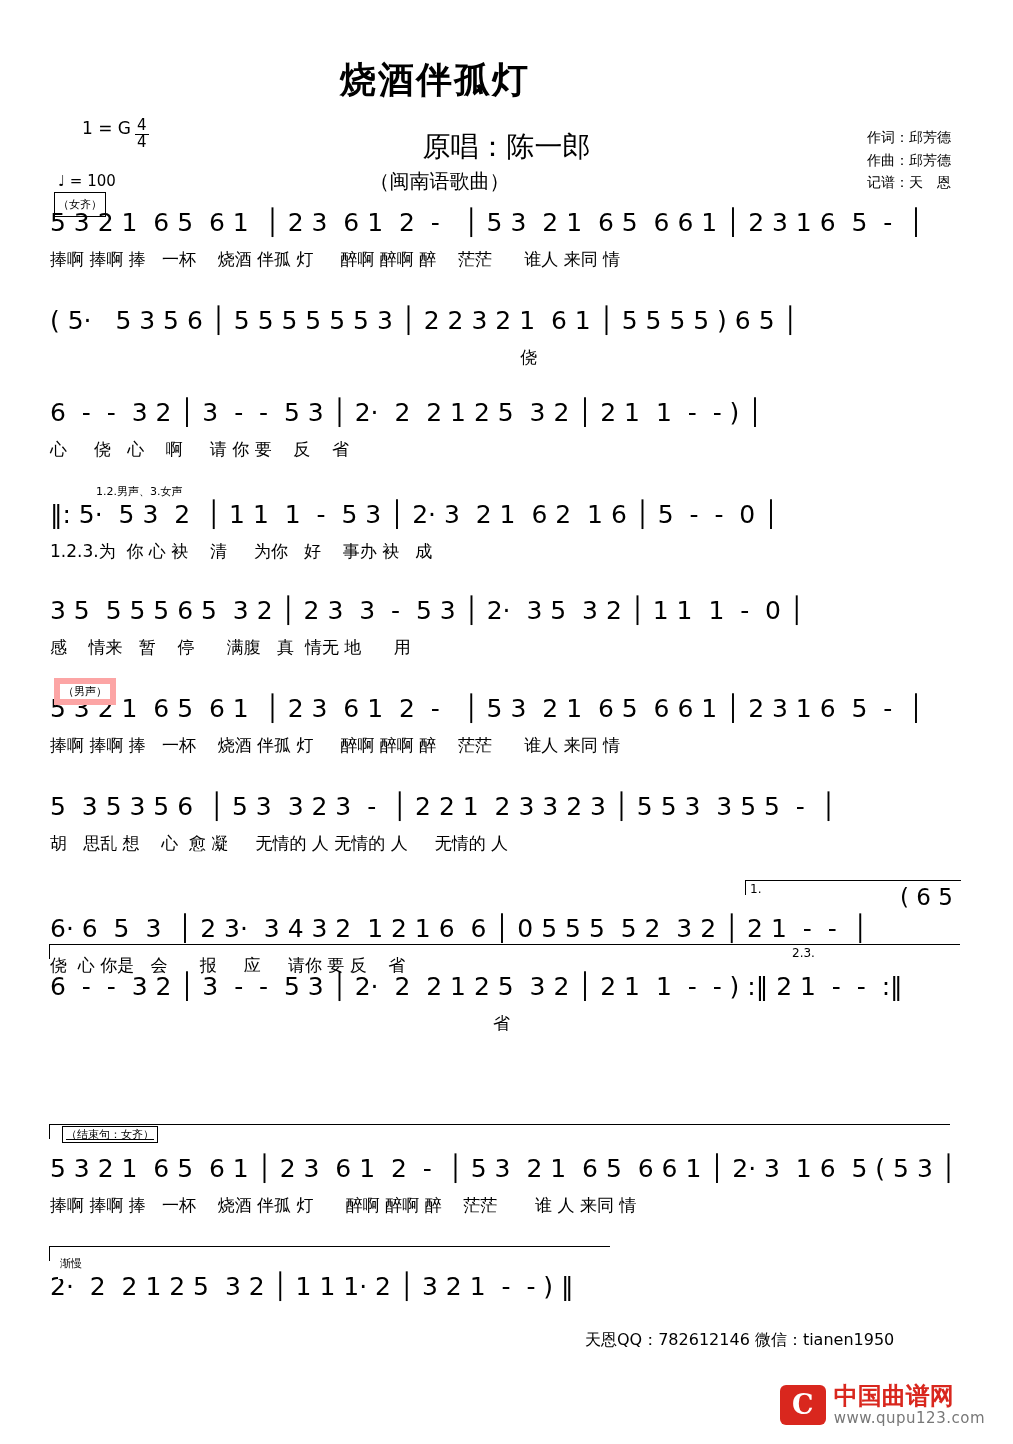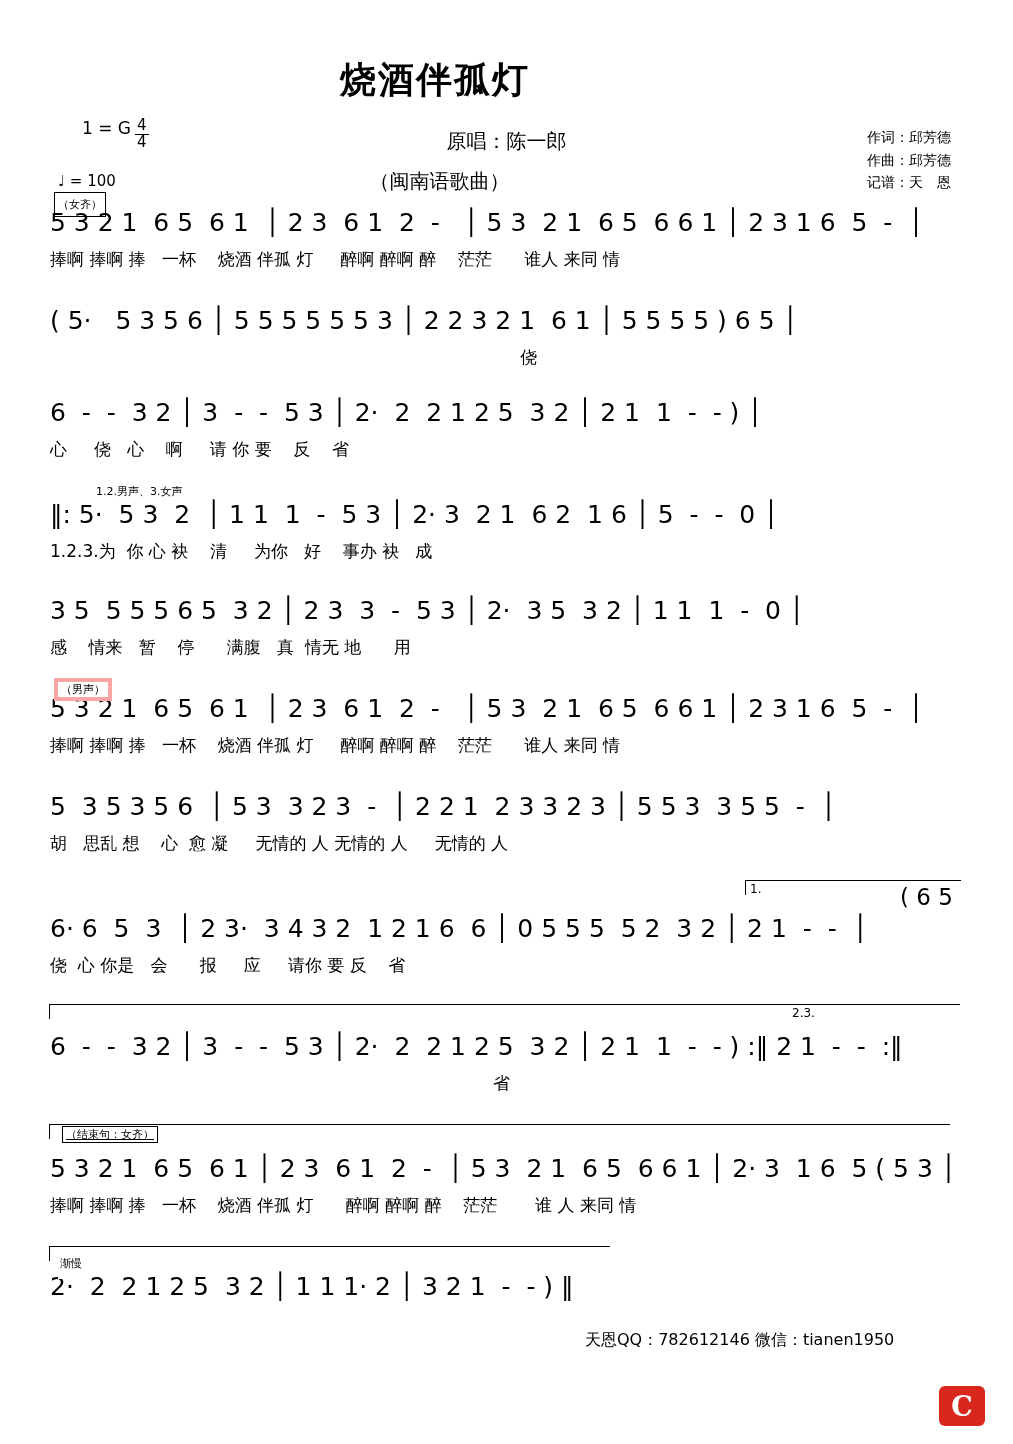--- a/index.html
+++ b/index.html
@@ -13,21 +13,21 @@
   }
   .page{position:relative;width:1013px;height:1444px;}
 
   
   .title{
     position:absolute;top:56px;left:0;width:870px;text-align:center;
     font-size:36px;font-weight:bold;letter-spacing:2px;
   }
   .orig{
     position:absolute;top:128px;left:0;width:1013px;text-align:center;
-    font-size:20px;
+    font-size:28px;
   }
   .subtitle{
     position:absolute;top:168px;left:0;width:879px;text-align:center;
     font-size:20px;
   }
   .key-block{position:absolute;left:58px;top:118px;font-size:17px;}
   .key-row{display:flex;align-items:flex-start;margin-left:24px;}
   .frac{display:inline-block;text-align:center;line-height:1.05;margin-left:4px;font-size:15px;}
   .frac .num{display:block;border-bottom:1.6px solid #000;padding:0 2px;}
   .frac .den{display:block;padding:0 2px;}
@@ -119,39 +119,39 @@
     <div class="notes">‖: 5·  5 3  2  │ 1 1  1  -  5 3 │ 2· 3  2 1  6 2  1 6 │ 5  -  -  0 │</div>
     <div class="lyrics">1.2.3.为  你 心 袂    清     为你   好    事办 袂   成</div>
   </div>
 
   <div class="sys" style="top:594px">
     <div class="notes">3 5  5 5 5 6 5  3 2 │ 2 3  3  -  5 3 │ 2·  3 5  3 2 │ 1 1  1  -  0 │</div>
     <div class="lyrics">感    情来   暂    停      满腹   真  情无 地      用</div>
   </div>
 
   <div class="sys" style="top:692px">
-    <div class="tag" style="left:4px;top:-14px;border:4px solid #fca5a5;padding:0 3px;">（男声）</div>
+    <div class="tag" style="left:4px;top:-14px;border:6px solid #fca5a5;padding:0 3px;">（男声）</div>
     <div class="notes">5 3 2 1  6 5  6 1  │ 2 3  6 1  2  -   │ 5 3  2 1  6 5  6 6 1 │ 2 3 1 6  5  -  │</div>
     <div class="lyrics">捧啊 捧啊 捧   一杯    烧酒 伴孤 灯     醉啊 醉啊 醉    茫茫      谁人 来同 情</div>
   </div>
 
   <div class="sys" style="top:790px">
     <div class="notes">5  3 5 3 5 6  │ 5 3  3 2 3  -  │ 2 2 1  2 3 3 2 3 │ 5 5 3  3 5 5  -  │</div>
     <div class="lyrics">胡   思乱 想    心  愈 凝     无情的 人 无情的 人     无情的 人</div>
   </div>
 
   <div class="sys" style="top:912px">
     <div class="bracket" style="left:695px;top:-32px;width:215px;"></div>
     <div class="bracket-lbl" style="left:700px;top:-30px;">1.</div>
     <div class="bracket-lbl" style="left:850px;top:-28px;font-size:23px;">( 6 5</div>
     <div class="notes">6· 6  5  3  │ 2 3·  3 4 3 2  1 2 1 6  6 │ 0 5 5 5  5 2  3 2 │ 2 1  -  -  │</div>
     <div class="lyrics">侥  心 你是   会      报     应     请你 要 反    省</div>
   </div>
 
-  <div class="sys" style="top:1030px">
+  <div class="sys" style="top:970px">
     <div class="bracket" style="left:-1px;top:-26px;width:910px;"></div>
     <div class="bracket-lbl" style="left:742px;top:-24px;">2.3.</div>
     <div class="notes">6  -  -  3 2 │ 3  -  -  5 3 │ 2·  2  2 1 2 5  3 2 │ 2 1  1  -  - ) :‖ 2 1  -  -  :‖</div>
     <div class="lyrics">                                                                                  省</div>
   </div>
 
   <div class="sys" style="top:1152px">
     <div class="bracket" style="left:-1px;top:-28px;width:900px;"></div>
     <div class="tag" style="left:12px;top:-26px;border:1px solid #000;padding:0 3px;background:#fff;text-decoration:underline;">（结束句：女齐）</div>
     <div class="notes">5 3 2 1  6 5  6 1 │ 2 3  6 1  2  -  │ 5 3  2 1  6 5  6 6 1 │ 2· 3  1 6  5 ( 5 3 │</div>
@@ -162,14 +162,18 @@
     <div class="bracket" style="left:-1px;top:-24px;width:560px;"></div>
     <div class="tag" style="left:8px;top:-22px;background:#fff;padding:8px 2px;">渐慢</div>
     <div class="notes">2·  2  2 1 2 5  3 2 │ 1 1 1· 2 │ 3 2 1  -  - ) ‖</div>
     <div class="lyrics"></div>
   </div>
 
   <div class="contact">天恩QQ：782612146 微信：tianen1950</div>
 
   <div class="logo">
     <div class="logo-badge">C</div>
+    <div class="logo-txt">
+      <div class="logo-cn">中国曲谱网</div>
+      <div class="logo-url">www.qupu123.com</div>
+    </div>
   </div>
 </div>
 
 </body></html>

